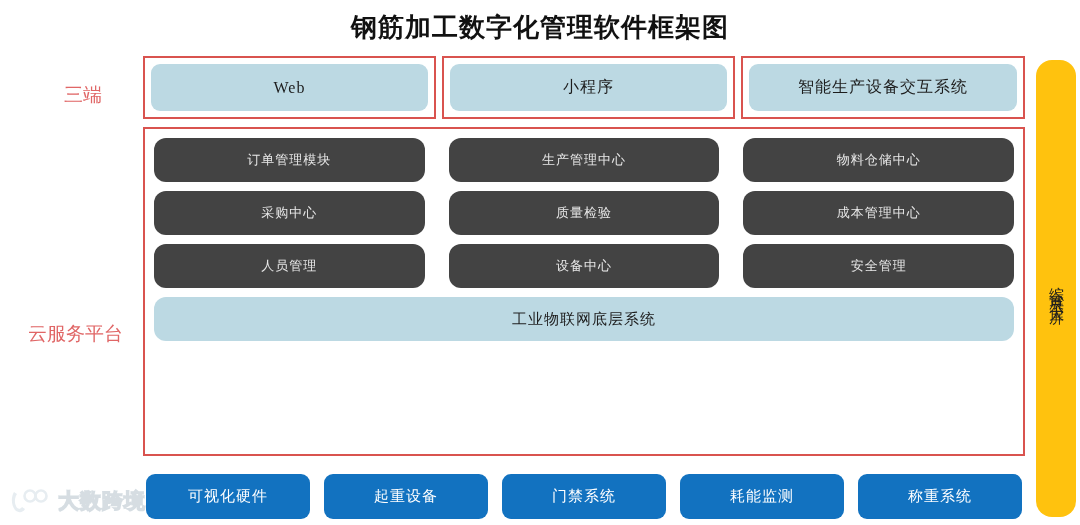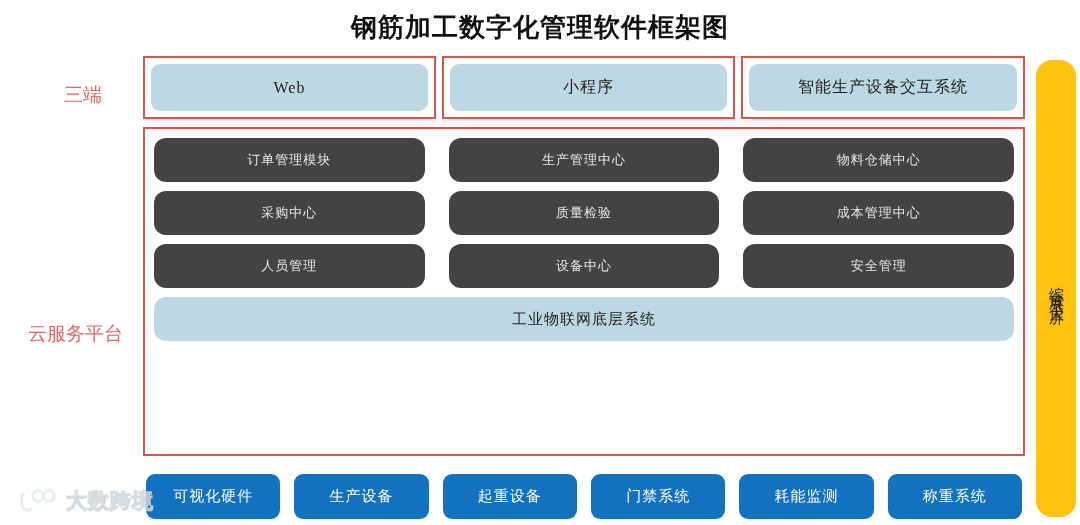--- a/index.html
+++ b/index.html
@@ -159,21 +159,21 @@
     display: flex;
     align-items: center;
     justify-content: center;
     font-size: 15px;
     letter-spacing: 1px;
   }
 
   
   #watermark {
     position: absolute;
-    left: 18px;
+    left: 10px;
     top: 484px;
     height: 34px;
     display: flex;
     align-items: center;
     gap: 6px;
     opacity: .85;
   }
   #watermark-mark { display: block; }
   #watermark-text {
     font-size: 21px;
@@ -228,21 +228,20 @@
 
   <div class="band lightblue">工业物联网底层系统</div>
 </div>
 
 <div id="display-screen">
   <span id="display-screen-label">综合展示大屏</span>
 </div>
 
 <div id="tier-hardware">
   <div class="hw-box">可视化硬件</div>
-  <div class="hw-box">生产设备</div>
   <div class="hw-box">起重设备</div>
   <div class="hw-box">门禁系统</div>
   <div class="hw-box">耗能监测</div>
   <div class="hw-box">称重系统</div>
 </div>
 
 <div id="watermark">
   <svg id="watermark-mark" width="42" height="26" viewBox="0 0 42 26">
     <path d="M4 4 C 1 9, 1 17, 5 22 C 8 25, 13 25, 15 21 L 12 19 C 10 22, 7 21, 6 18 C 4 14, 5 9, 7 6 Z" fill="#e3eaef"></path>
     <circle cx="20" cy="8" r="5.5" fill="none" stroke="#e3eaef" stroke-width="2.6"></circle>

